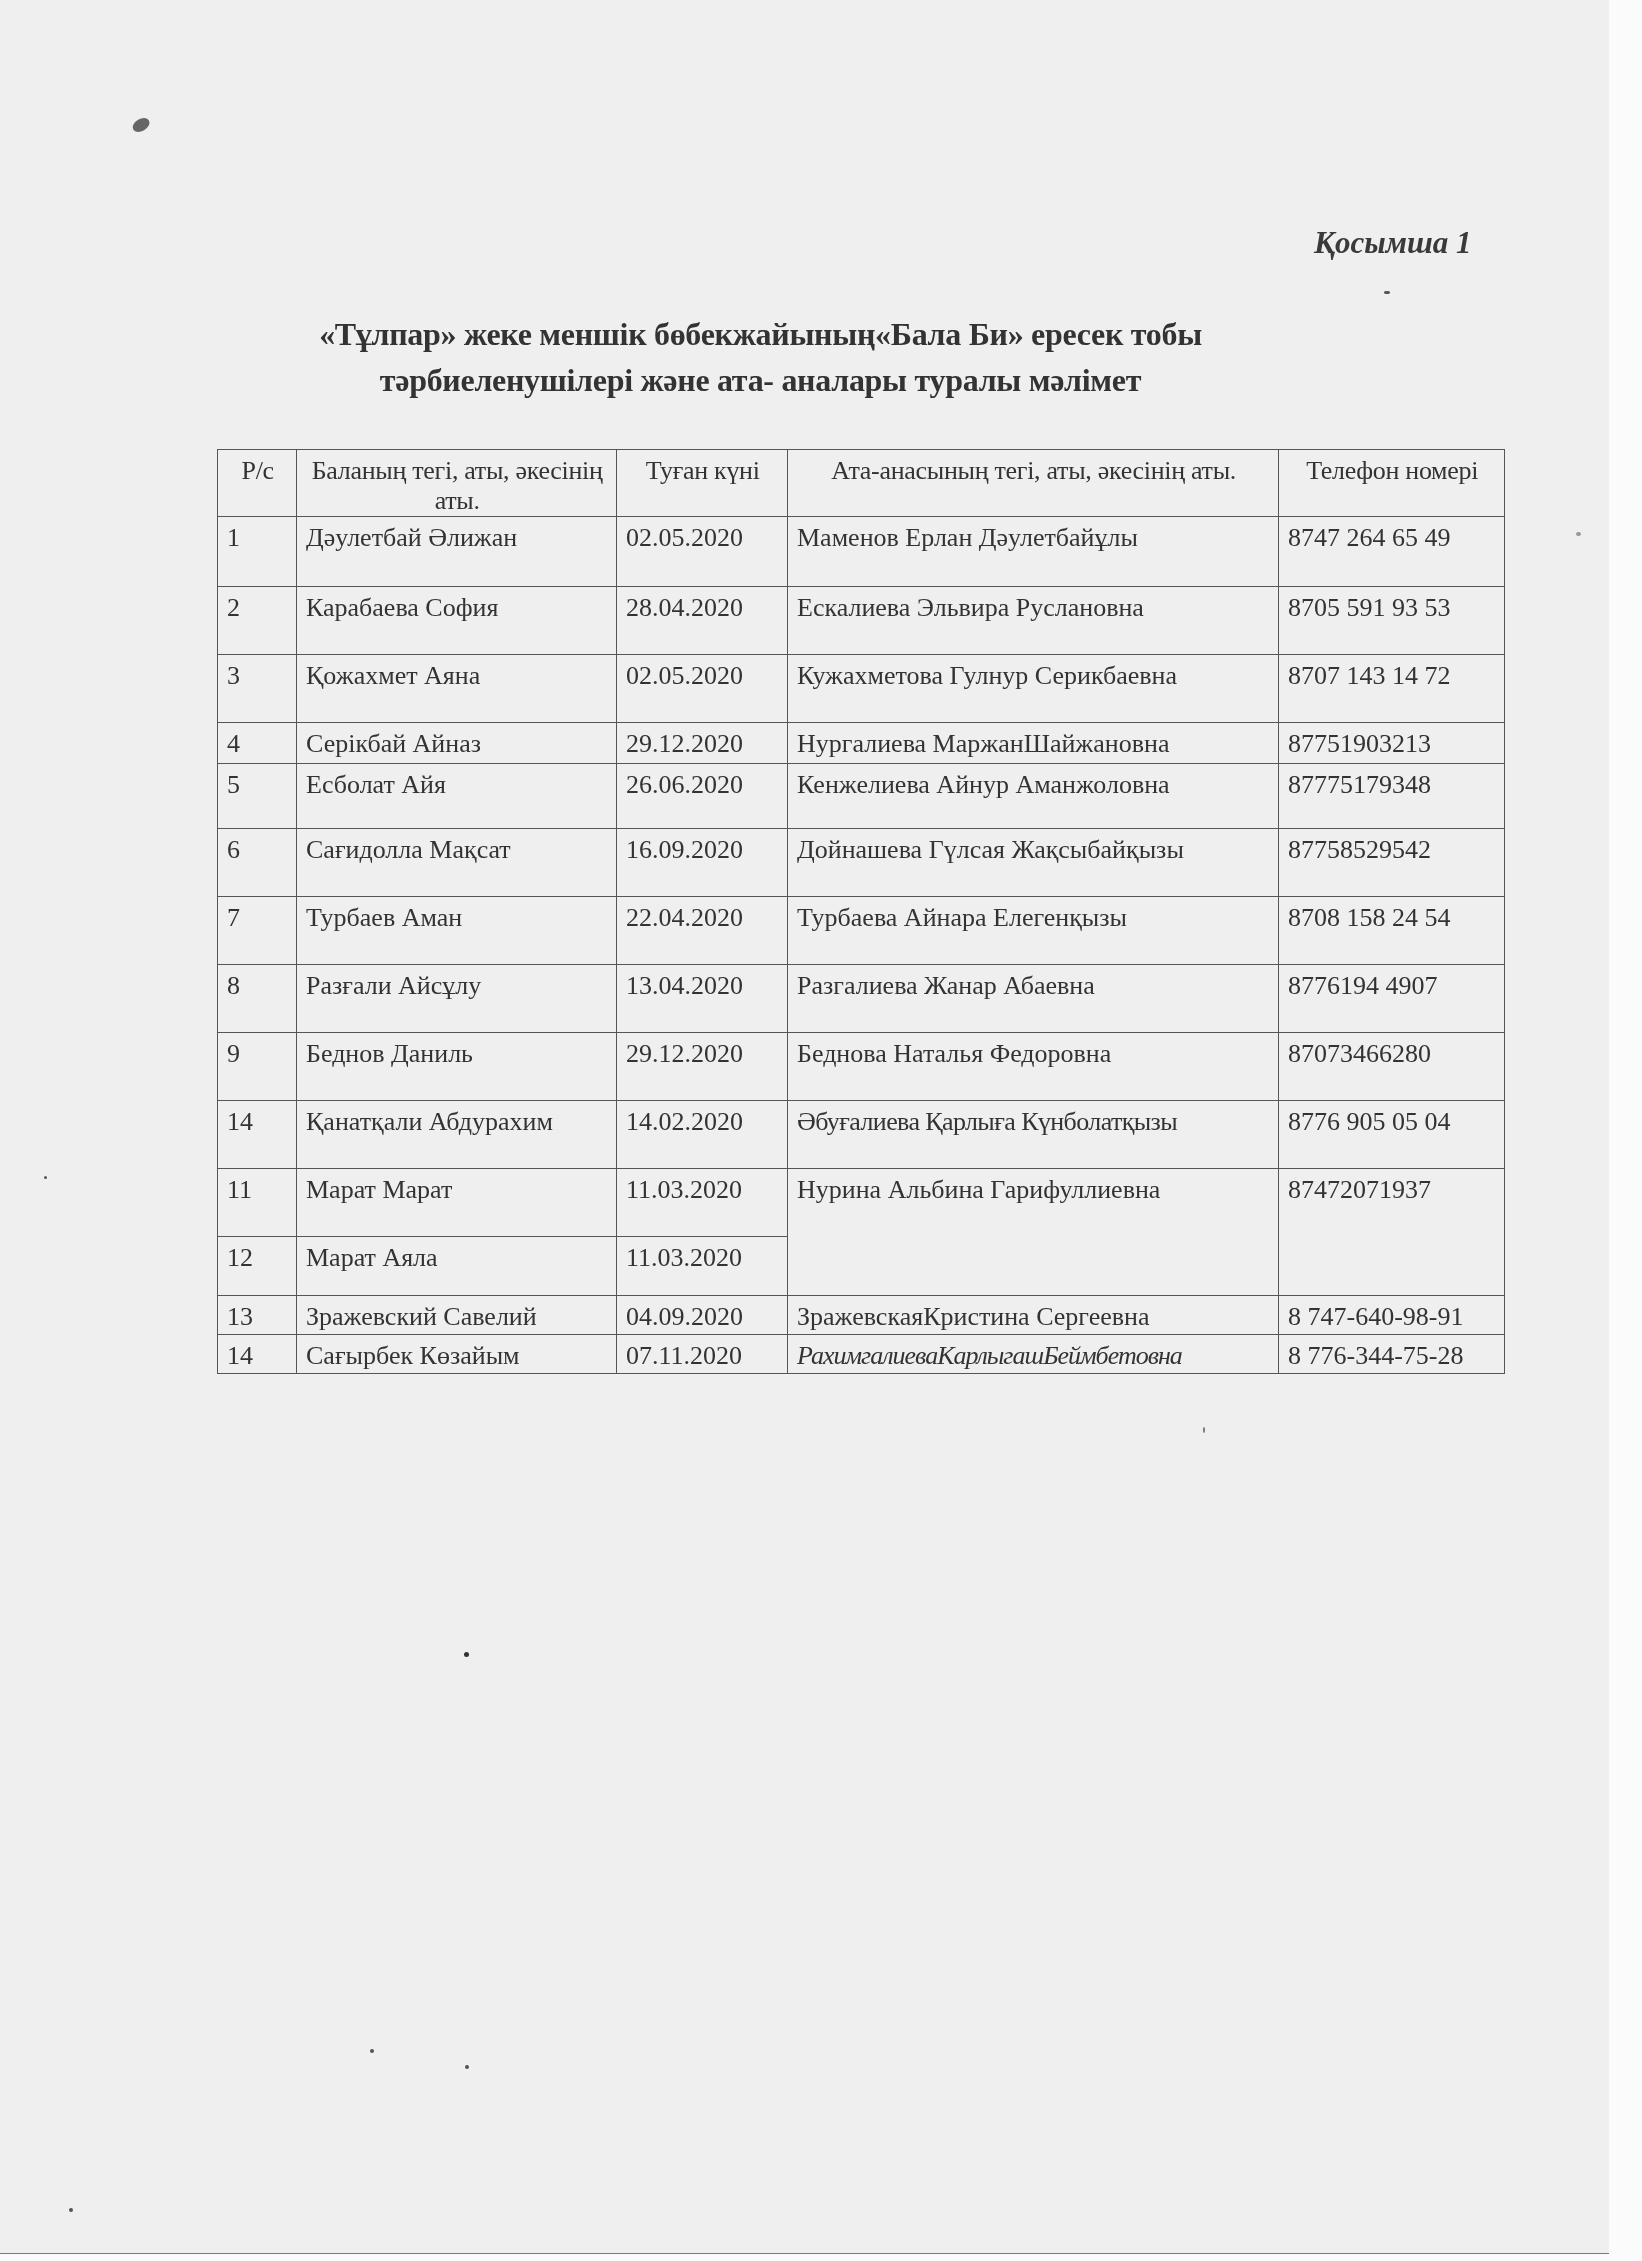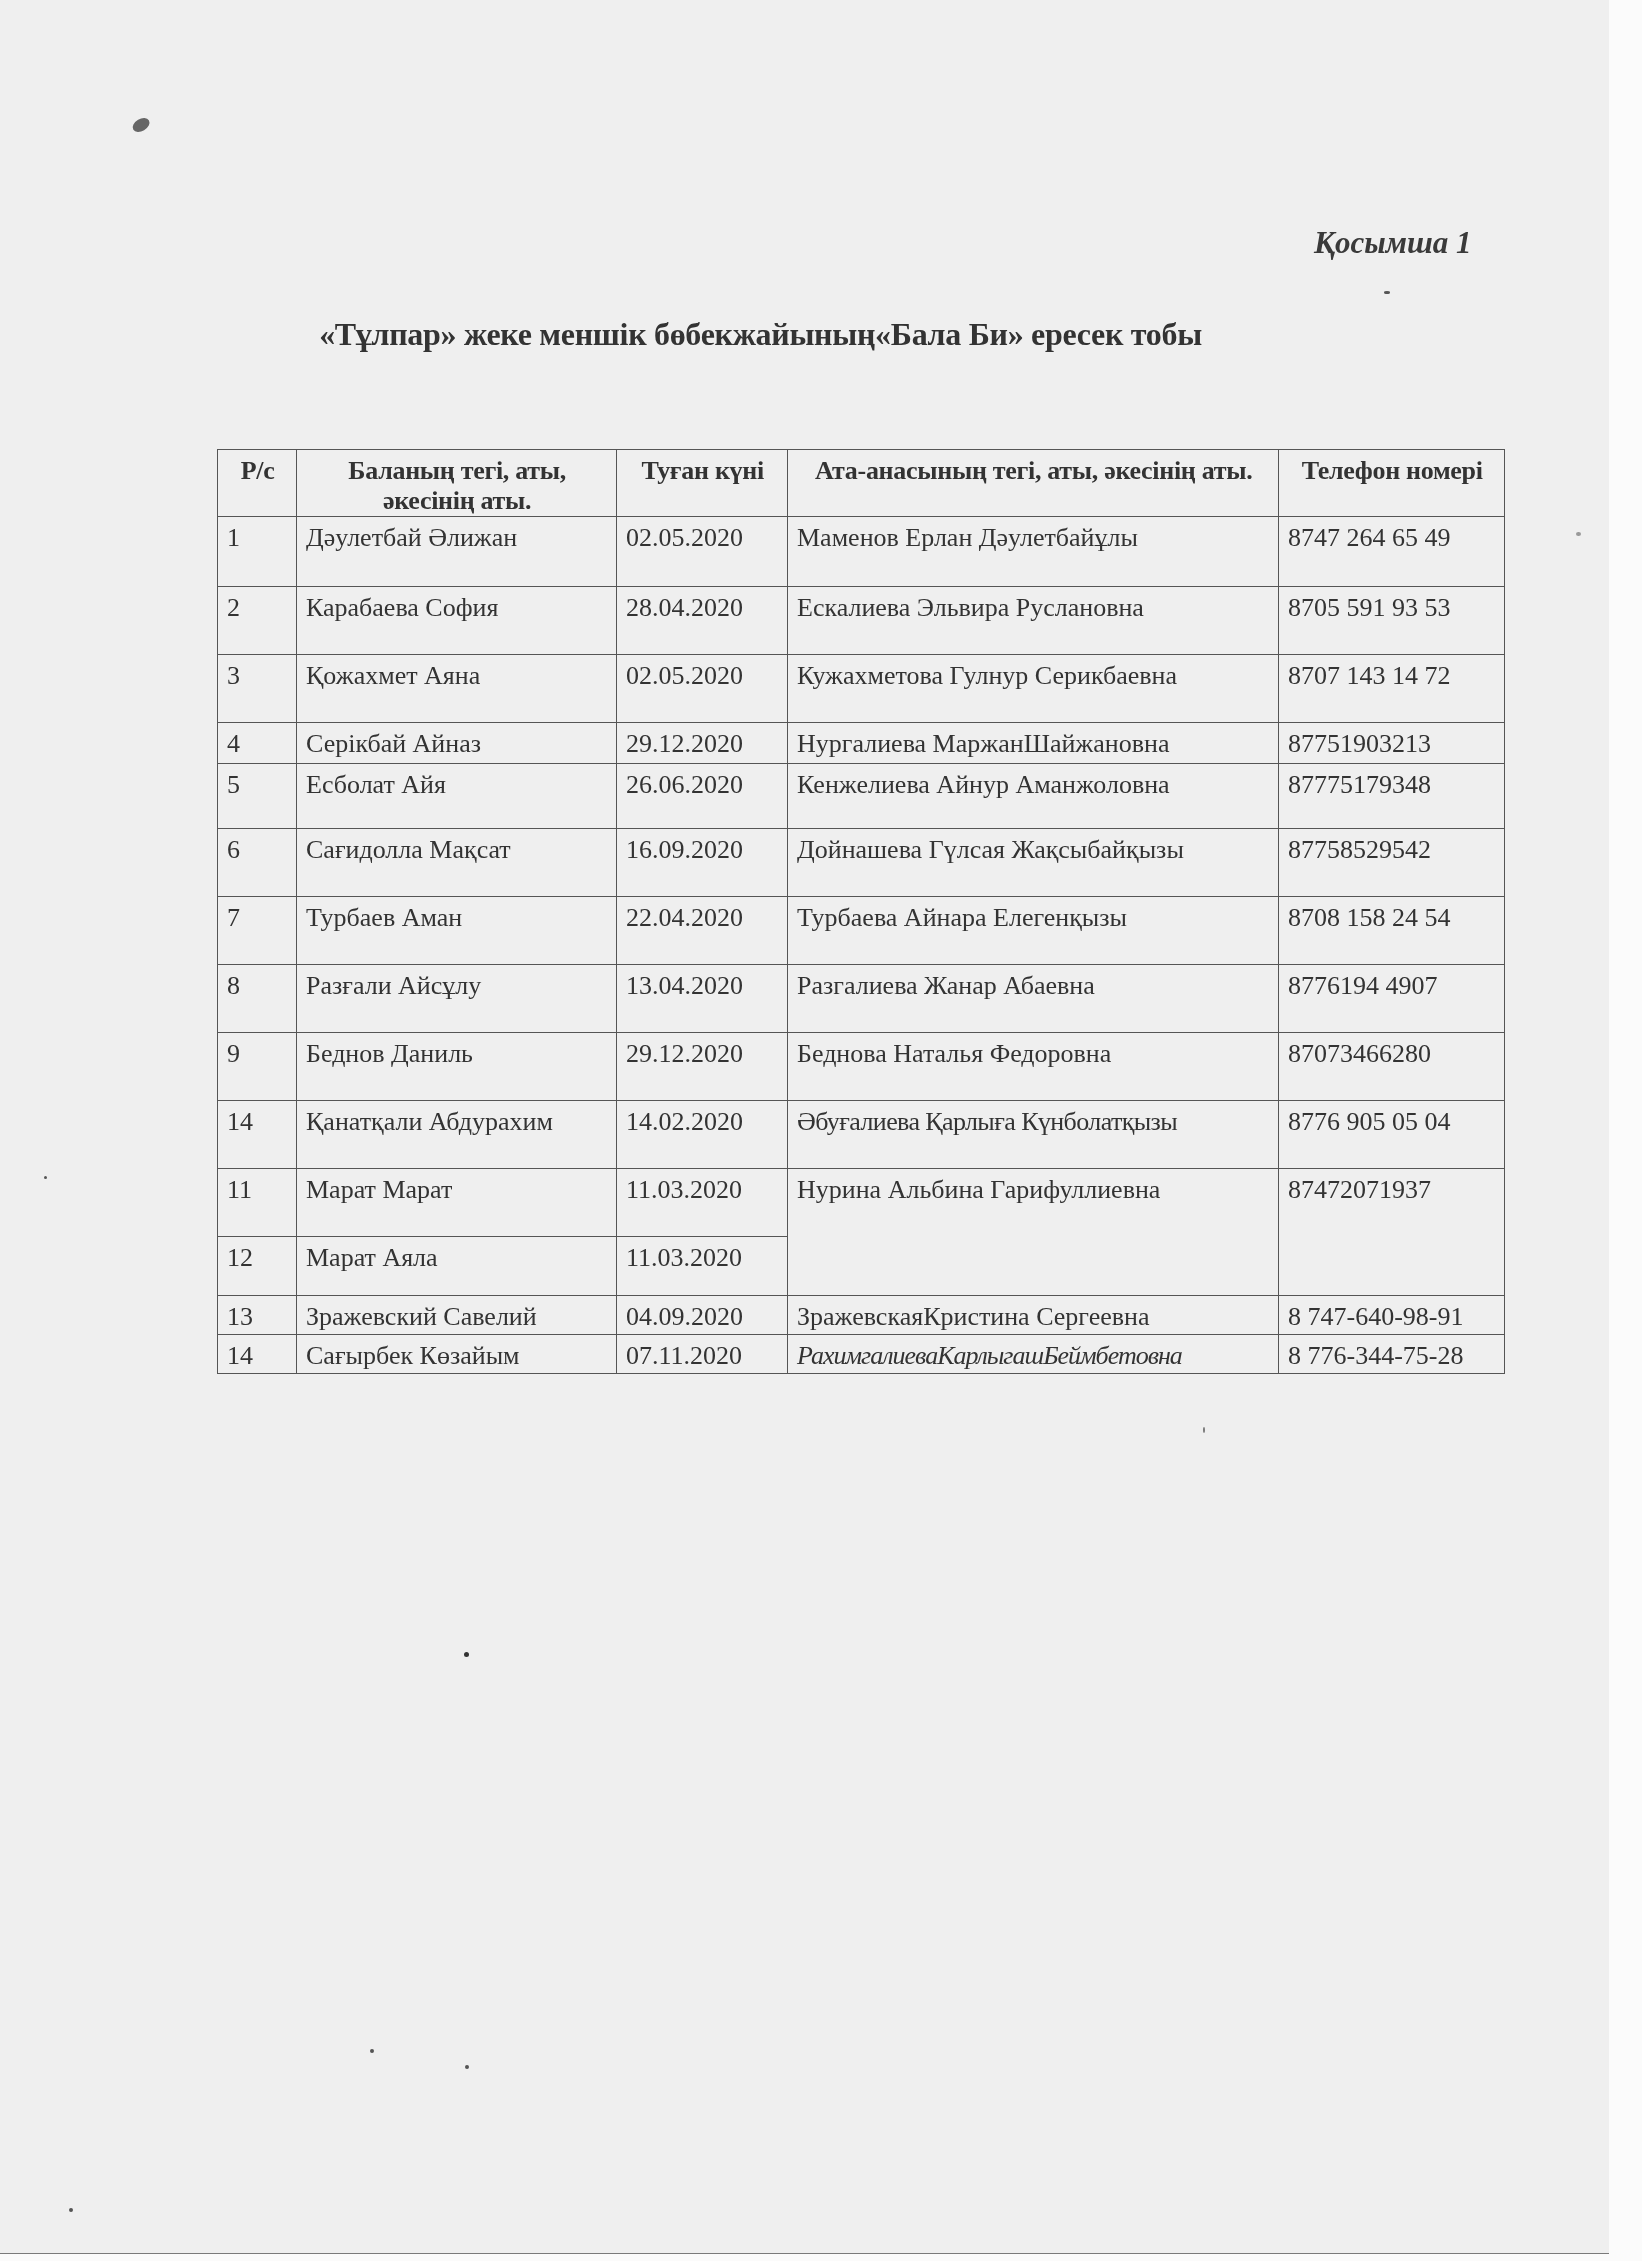--- a/index.html
+++ b/index.html
@@ -28,21 +28,21 @@
       position: absolute; left: 217px; top: 449px;
       border-collapse: collapse; table-layout: fixed;
       width: 1286px; font-size: 26px; color: #333;
     }
     table.roster th, table.roster td {
       border: 1.9px solid #555; vertical-align: top;
       padding: 2.6px 7.7px 0 9px; line-height: 35px;
       overflow: hidden; white-space: normal;
     }
     table.roster th {
-      font-weight: bold; line-height: 30px; padding-top: 6.4px;
+      font-weight: normal; line-height: 30px; padding-top: 6.4px;
       font-size: 26px; letter-spacing: -0.3px;
     }
     col.c-num { width: 79px; }
     col.c-child { width: 320px; }
     col.c-dob { width: 171px; }
     col.c-parent { width: 491px; }
     col.c-phone { width: 226px; }
     tr.h-head { height: 63px; }
     tr.h-110 { height: 70px; }
     tr.h-106 { height: 68px; }
@@ -66,20 +66,21 @@
   <div class="speck" style="left:1203px;top:1427px;width:1.9px;height:6.4px;background:#777;"></div>
   <div class="speck" style="left:464px;top:1652px;width:5.2px;height:5.2px;background:#333;"></div>
   <div class="speck" style="left:370px;top:2049px;width:3.9px;height:3.9px;"></div>
   <div class="speck" style="left:465px;top:2065px;width:3.9px;height:3.9px;"></div>
   <div class="speck" style="left:69px;top:2208px;width:3.9px;height:3.9px;"></div>
 
   <div class="appendix">Қосымша 1</div>
 
   <div class="title">
     <div>«Тұлпар» жеке меншік бөбекжайының«Бала Би» ересек тобы</div>
+    <div>тәрбиеленушілері және ата- аналары туралы мәлімет</div>
   </div>
 
   <table class="roster">
     <colgroup>
       <col class="c-num">
         <col class="c-child">
         <col class="c-dob">
         <col class="c-parent">
         <col class="c-phone">
     </colgroup>

